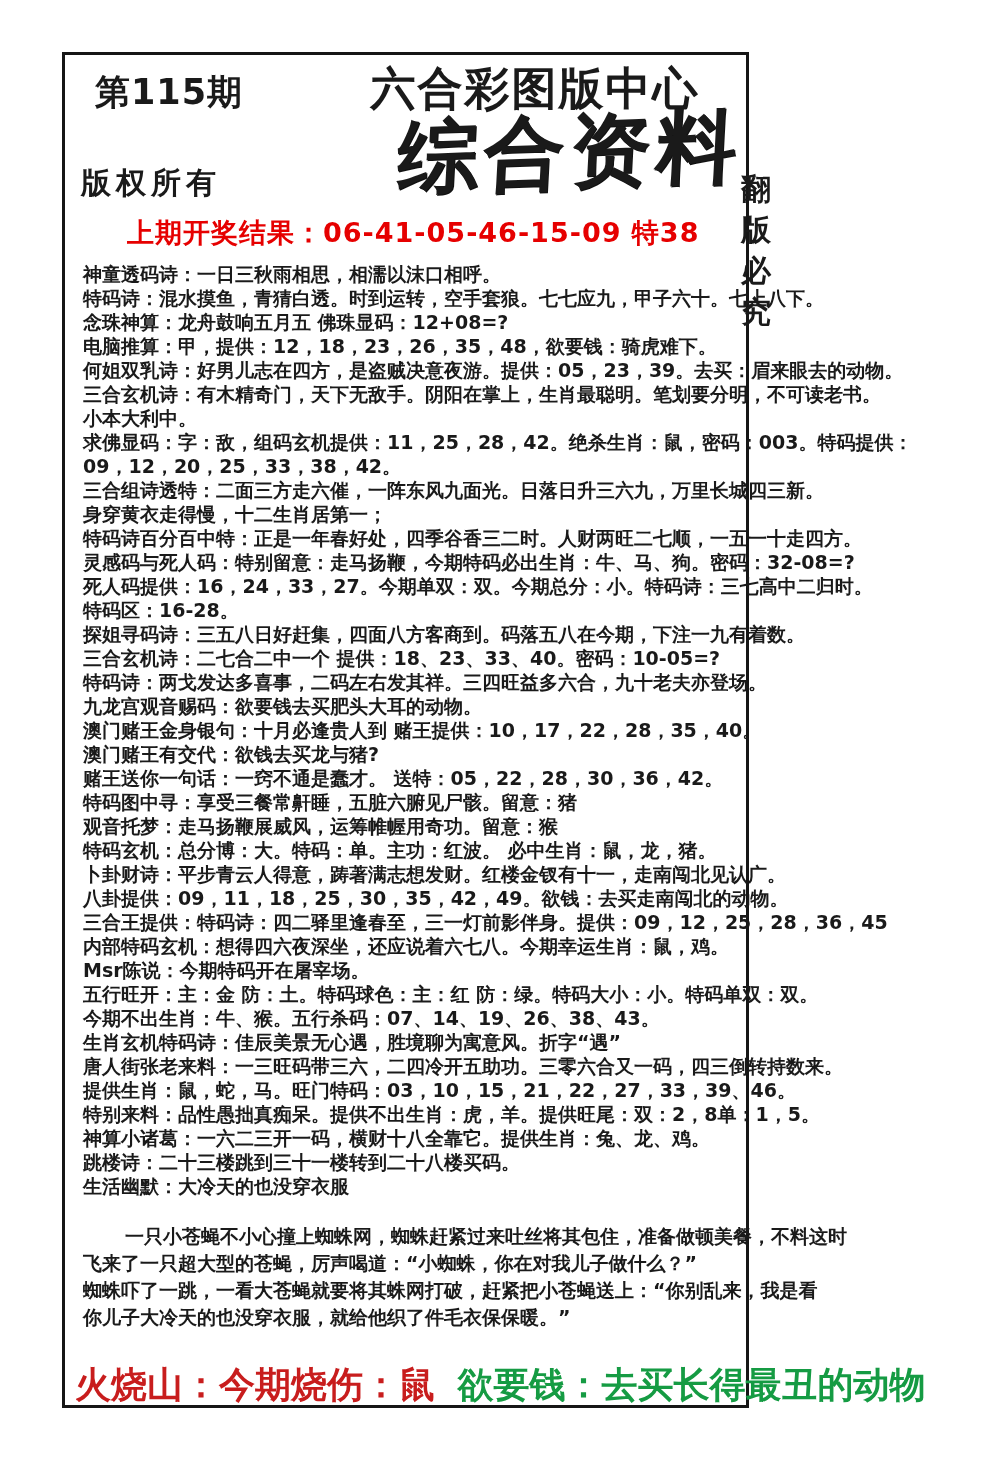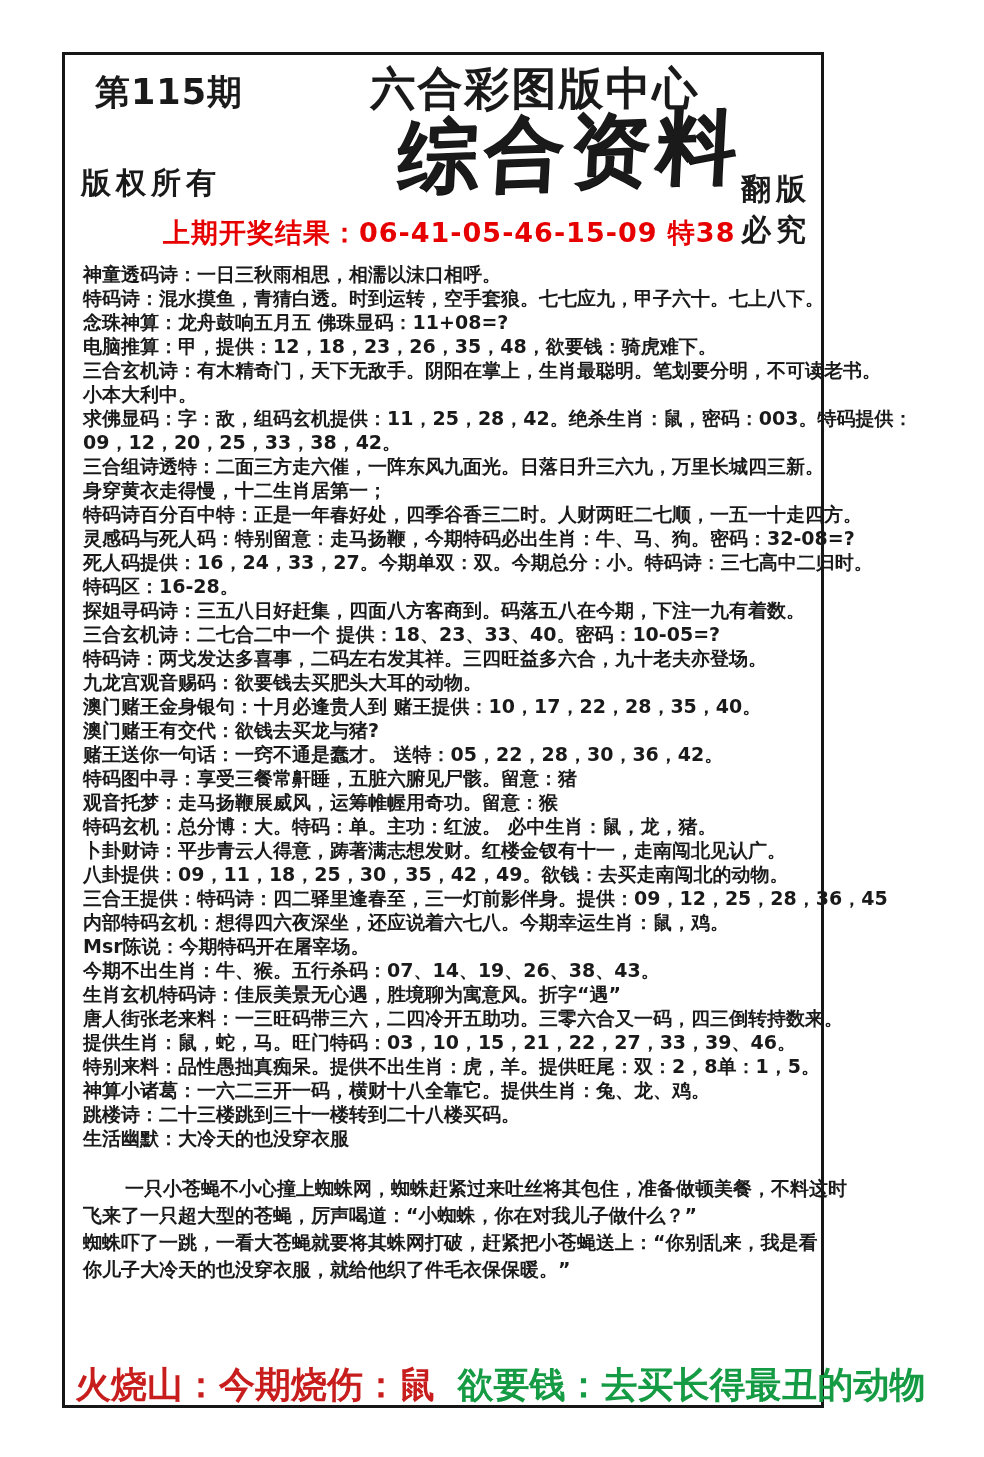--- a/index.html
+++ b/index.html
@@ -2,21 +2,21 @@
 <html><head>
 <meta charset="utf-8">
 <style>
   html,body{margin:0;padding:0;}
   body{
     width:984px;height:1457px;position:relative;background:#ffffff;
     font-family:"DejaVu Sans","Liberation Sans",sans-serif;color:#1a1a1a;
     overflow:hidden;
   }
   .sheet{
-    position:absolute;left:62px;top:52px;width:762px;height:1356px;
+    position:absolute;left:62px;top:52px;width:687px;height:1356px;
     border:3px solid #161616;background:#fff;box-sizing:border-box;
   }
   .issue{
     position:absolute;left:30px;top:14px;font-size:35px;font-weight:bold;
     letter-spacing:1px;
   }
   .masthead-top{
     position:absolute;left:235px;top:4px;width:470px;text-align:center;
     font-size:45px;font-weight:900;letter-spacing:2px;
   }
@@ -29,21 +29,21 @@
   .copy-left{
     position:absolute;left:16px;top:108px;font-size:30px;font-weight:bold;
     letter-spacing:5px;
   }
   .copy-right{
     position:absolute;left:676px;top:114px;font-size:30px;font-weight:bold;
     letter-spacing:5px;
   }
   .result{
     position:absolute;left:62px;top:160px;font-size:27px;font-weight:bold;
-    letter-spacing:1px;white-space:nowrap;margin-left:36px;
+    letter-spacing:1px;white-space:nowrap;
   }
   .body-lines{
     position:absolute;left:18px;top:207px;width:825px;
     font-size:19px;font-weight:bold;
   }
   .bline{height:24px;line-height:24px;white-space:nowrap;overflow:visible;}
   .story{margin-top:25px;}
   .sline{height:27px;line-height:27px;white-space:nowrap;}
   .sline:first-child{padding-left:42px;}
   .footer{
@@ -67,22 +67,23 @@
   <div class="copy-left">版权所有</div>
 
   <div class="copy-right">翻版必究</div>
 
   <div class="result" style="color: rgb(230, 0, 0);">上期开奖结果：06-41-05-46-15-09 特38</div>
 
   <div class="body-lines">
 
     <div class="bline">神童透码诗：一日三秋雨相思，相濡以沫口相呼。</div>
       <div class="bline">特码诗：混水摸鱼，青猜白透。时到运转，空手套狼。七七应九，甲子六十。七上八下。</div>
-      <div class="bline">念珠神算：龙舟鼓响五月五 佛珠显码：11+08=?</div>
+      <div class="bline">念珠神算：龙舟鼓响五月五 佛珠显码：12+08=?</div>
       <div class="bline">电脑推算：甲，提供：12，18，23，26，35，48，欲要钱：骑虎难下。</div>
+      <div class="bline">何姐双乳诗：好男儿志在四方，是盗贼决意夜游。提供：05，23，39。去买：眉来眼去的动物。</div>
       <div class="bline">三合玄机诗：有木精奇门，天下无敌手。阴阳在掌上，生肖最聪明。笔划要分明，不可读老书。</div>
       <div class="bline">小本大利中。</div>
       <div class="bline">求佛显码：字：敌，组码玄机提供：11，25，28，42。绝杀生肖：鼠，密码：003。特码提供：</div>
       <div class="bline">09，12，20，25，33，38，42。</div>
       <div class="bline">三合组诗透特：二面三方走六催，一阵东风九面光。日落日升三六九，万里长城四三新。</div>
       <div class="bline">身穿黄衣走得慢，十二生肖居第一；</div>
       <div class="bline">特码诗百分百中特：正是一年春好处，四季谷香三二时。人财两旺二七顺，一五一十走四方。</div>
       <div class="bline">灵感码与死人码：特别留意：走马扬鞭，今期特码必出生肖：牛、马、狗。密码：32-08=?</div>
       <div class="bline">死人码提供：16，24，33，27。今期单双：双。今期总分：小。特码诗：三七高中二归时。</div>
       <div class="bline">特码区：16-28。</div>
@@ -94,20 +95,21 @@
       <div class="bline">澳门赌王有交代：欲钱去买龙与猪?</div>
       <div class="bline">赌王送你一句话：一窍不通是蠢才。 送特：05，22，28，30，36，42。</div>
       <div class="bline">特码图中寻：享受三餐常鼾睡，五脏六腑见尸骸。留意：猪</div>
       <div class="bline">观音托梦：走马扬鞭展威风，运筹帷幄用奇功。留意：猴</div>
       <div class="bline">特码玄机：总分博：大。特码：单。主功：红波。 必中生肖：鼠，龙，猪。</div>
       <div class="bline">卜卦财诗：平步青云人得意，踌著满志想发财。红楼金钗有十一，走南闯北见认广。</div>
       <div class="bline">八卦提供：09，11，18，25，30，35，42，49。欲钱：去买走南闯北的动物。</div>
       <div class="bline">三合王提供：特码诗：四二驿里逢春至，三一灯前影伴身。提供：09，12，25，28，36，45</div>
       <div class="bline">内部特码玄机：想得四六夜深坐，还应说着六七八。今期幸运生肖：鼠，鸡。</div>
       <div class="bline">Msr陈说：今期特码开在屠宰场。</div>
+      <div class="bline">五行旺开：主：金 防：土。特码球色：主：红 防：绿。特码大小：小。特码单双：双。</div>
       <div class="bline">今期不出生肖：牛、猴。五行杀码：07、14、19、26、38、43。</div>
       <div class="bline">生肖玄机特码诗：佳辰美景无心遇，胜境聊为寓意风。折字“遇”</div>
       <div class="bline">唐人街张老来料：一三旺码带三六，二四冷开五助功。三零六合又一码，四三倒转持数来。</div>
       <div class="bline">提供生肖：鼠，蛇，马。旺门特码：03，10，15，21，22，27，33，39、46。</div>
       <div class="bline">特别来料：品性愚拙真痴呆。提供不出生肖：虎，羊。提供旺尾：双：2，8单：1，5。</div>
       <div class="bline">神算小诸葛：一六二三开一码，横财十八全靠它。提供生肖：兔、龙、鸡。</div>
       <div class="bline">跳楼诗：二十三楼跳到三十一楼转到二十八楼买码。</div>
       <div class="bline">生活幽默：大冷天的也没穿衣服</div>
       <div class="story">
         <div class="sline">一只小苍蝇不小心撞上蜘蛛网，蜘蛛赶紧过来吐丝将其包住，准备做顿美餐，不料这时</div>

